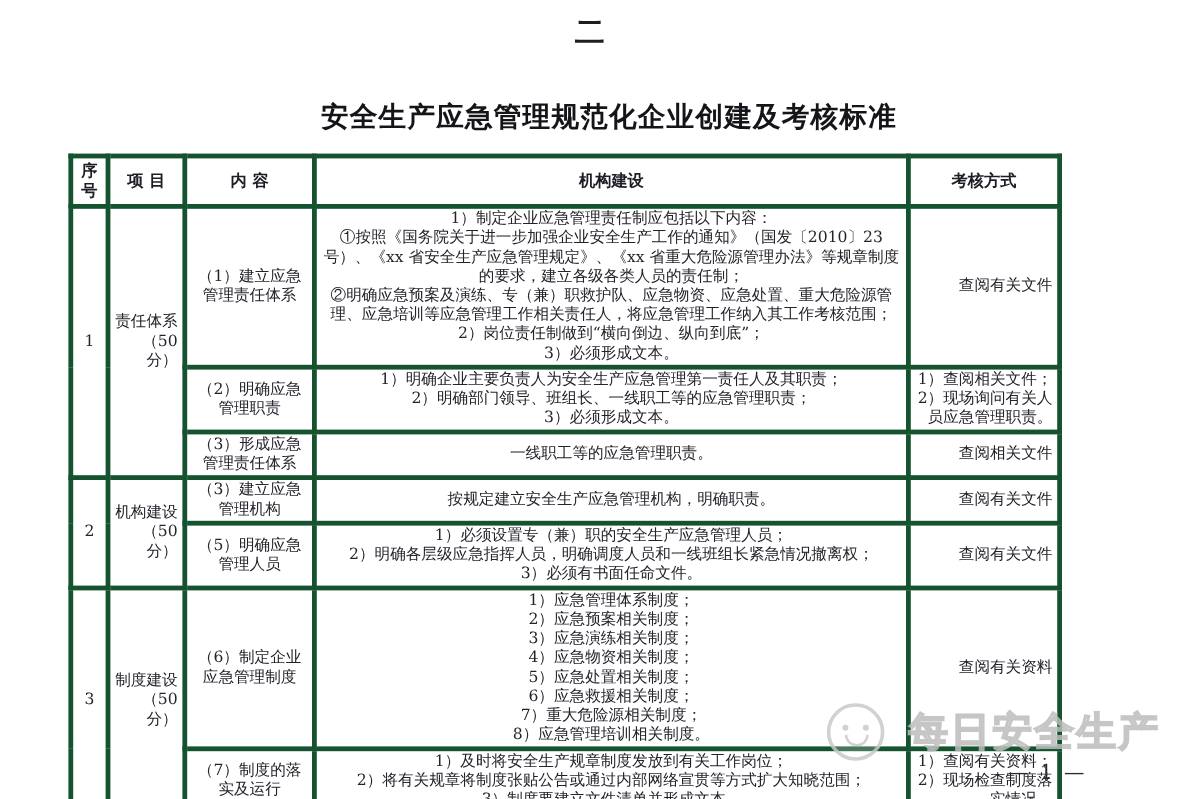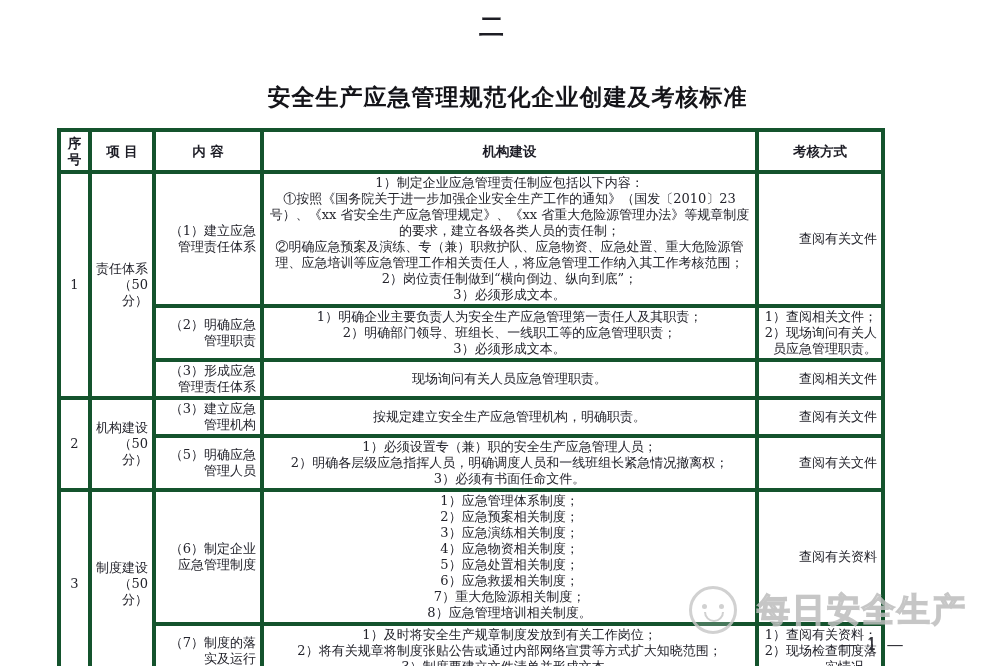--- a/index.html
+++ b/index.html
@@ -42,21 +42,21 @@
   .assessment th {
     font-family:"DejaVu Sans", sans-serif;
     font-weight:bold;
     font-size:13.5px;
     text-align:center;
     padding:3px 2px;
     color:#1d1d26;
   }
   .cell-no   { text-align:center; }
   .cell-item { text-align:right; white-space:pre-line; }
-  .cell-content { text-align:right; white-space:pre-line; }
+  .cell-content { text-align:center; white-space:pre-line; }
   .cell-req  { text-align:center; white-space:pre-line; }
   .cell-method { text-align:right; white-space:pre-line; }
   .page-number {
     position:absolute; left:840px; top:634px;
     font-family:"DejaVu Serif", serif;
     font-size:17px; letter-spacing:2px; color:#2a2a32;
   }
   .watermark {
     position:absolute; top:586px; right:16px;
     display:flex; align-items:center; gap:20px;
@@ -128,21 +128,21 @@
       <tr>
         <td class="cell-content">（2）明确应急管理职责</td>
         <td class="cell-req">1）明确企业主要负责人为安全生产应急管理第一责任人及其职责；
 2）明确部门领导、班组长、一线职工等的应急管理职责；
 3）必须形成文本。</td>
         <td class="cell-method">1）查阅相关文件；
 2）现场询问有关人员应急管理职责。</td>
       </tr>
       <tr>
         <td class="cell-content">（3）形成应急管理责任体系</td>
-        <td class="cell-req">现场询问有关人员应急管理职责。</td>
+        <td class="cell-req">一线职工等的应急管理职责。</td>
         <td class="cell-method">查阅相关文件</td>
       </tr>
 
       <tr>
         <td class="cell-no" rowspan="2">2</td>
         <td class="cell-item" rowspan="2">机构建设
 （50 分）</td>
         <td class="cell-content">（3）建立应急管理机构</td>
         <td class="cell-req">按规定建立安全生产应急管理机构，明确职责。</td>
         <td class="cell-method">查阅有关文件</td>

